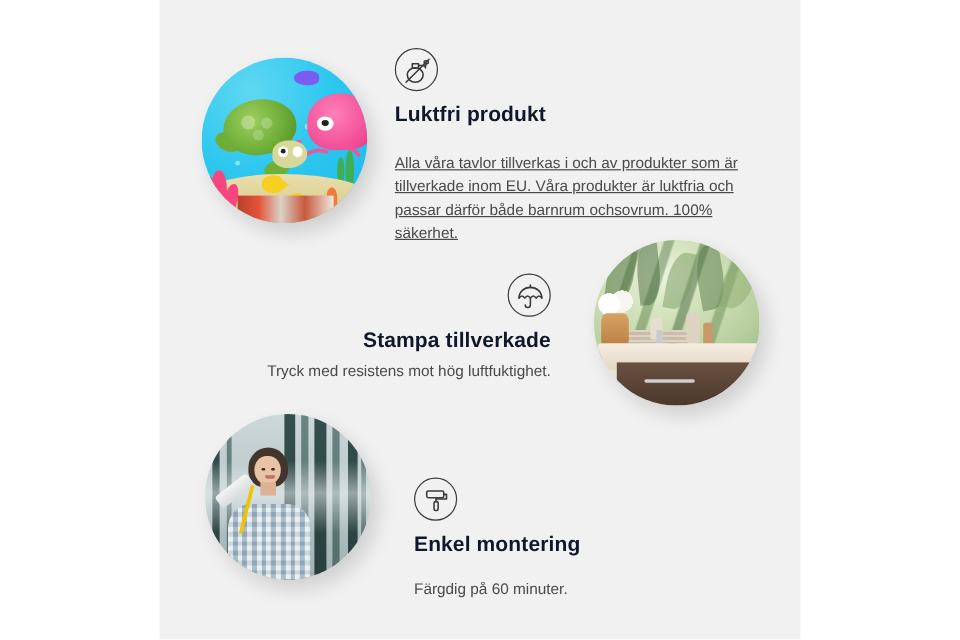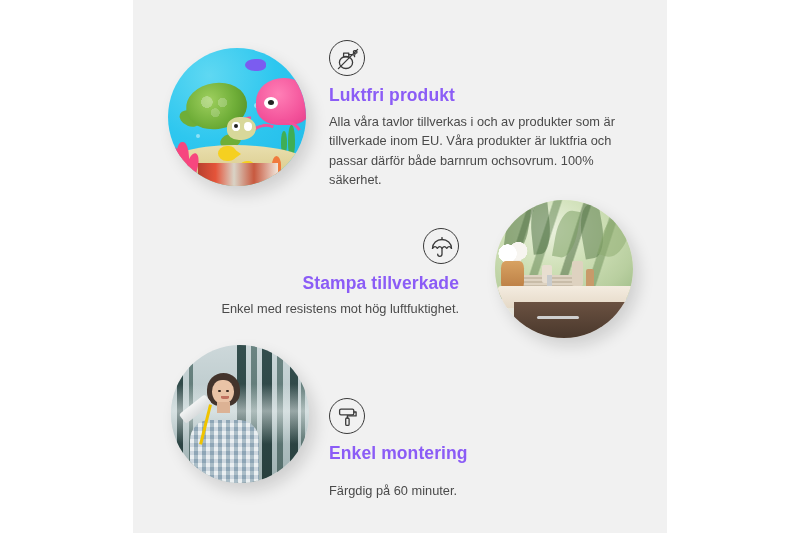--- a/index.html
+++ b/index.html
@@ -50,36 +50,36 @@
     border: 1.4px solid #3a3a3a;
     border-radius: 50%;
     position: relative;
     display: block;
   }
   .icon-circle svg { position: absolute; left: 0; top: 0; }
 
   .feat-title {
     font-size: 17.5px;
     font-weight: bold;
-    color: #8b5cf6;
+    color: #0f172a;
     letter-spacing: .1px;
     white-space: nowrap;
   }
 
   .feat-desc {
     font-size: 12.8px;
     line-height: 1.52;
     color: #4a4a4a;
   }
 
   
   #row1-media { left: 35px; top: 48px; width: 138px; height: 138px; }
   #row1-copy  { left: 196px; top: 40px; width: 300px; }
   #row1-copy .feat-title { margin-top: 9px; }
-  #row1-copy .feat-desc  { margin-top: 6px; }
+  #row1-copy .feat-desc  { margin-top: 20px; text-decoration: underline; }
 
   
   .sea {
     background:
       radial-gradient(circle at 30% 20%, #5fd8f2 0%, #2ec7ef 45%, #1fb8e8 100%);
   }
   .sea-floor {
     position:absolute; left:-5%; bottom:0; width:110%; height:30%;
     background: linear-gradient(#e9dfae 0%, #ddcf93 60%, #c9b87c 100%);
     border-radius: 48% 52% 0 0 / 58% 54% 0 0;
@@ -211,21 +211,21 @@
   }
   .bottle{
     position:absolute; background:#e8ded0; border-radius:2px;
   }
   .soap{
     position:absolute; background:#e7dccb; border-radius:50%;
   }
 
   
   #row3-media { left: 38px; top: 345px; width: 138px; height: 138px; }
-  #row3-copy  { left: 196px; top: 398px; width: 300px; }
+  #row3-copy  { left: 212px; top: 398px; width: 300px; }
   #row3-copy .feat-title { margin-top: 9px; }
   #row3-copy .feat-desc  { margin-top: 17px; }
 
   .forest{
     background: linear-gradient(#cdd8da 0%, #b9c8ca 45%, #9fb1b2 100%);
   }
   .tree{
     position:absolute; top:-6%; height:112%;
     background: linear-gradient(#23403f, #1a3230);
     opacity:.9;
@@ -371,21 +371,21 @@
           <span class="icon-circle">
             <svg width="36" height="36" viewBox="0 0 36 36" fill="none" stroke="#3a3a3a" stroke-width="1.3" stroke-linecap="round" stroke-linejoin="round">
               <path d="M8.5 19.4c0-5.2 4.3-8.9 9.5-8.9s9.5 3.7 9.5 8.9"></path>
               <path d="M8.5 19.4c1.6-2.4 3.3-2.4 4.8 0 1.6-2.4 3.2-2.4 4.7 0 1.6-2.4 3.2-2.4 4.8 0 1.5-2.4 3.2-2.4 4.7 0"></path>
               <path d="M18 19.4v5.6c0 1.4-1 2.3-2.2 2.3s-2.1-.9-2.1-2.1"></path>
               <path d="M18 10.5V8.6"></path>
             </svg>
           </span>
         </div>
         <div class="feat-title">Stampa tillverkade</div>
-        <div class="feat-desc">Enkel med resistens mot hög luftfuktighet.</div>
+        <div class="feat-desc">Tryck med resistens mot hög luftfuktighet.</div>
       </div>
     </div>
 
     <div class="row">
 
       <div id="row3-media" class="media">
         <div class="scene forest">
           <div class="tree" style="left:4%;width:5%;"></div>
           <div class="tree light" style="left:13%;width:3%;"></div>
           <div class="tree" style="left:48%;width:6%;"></div>

